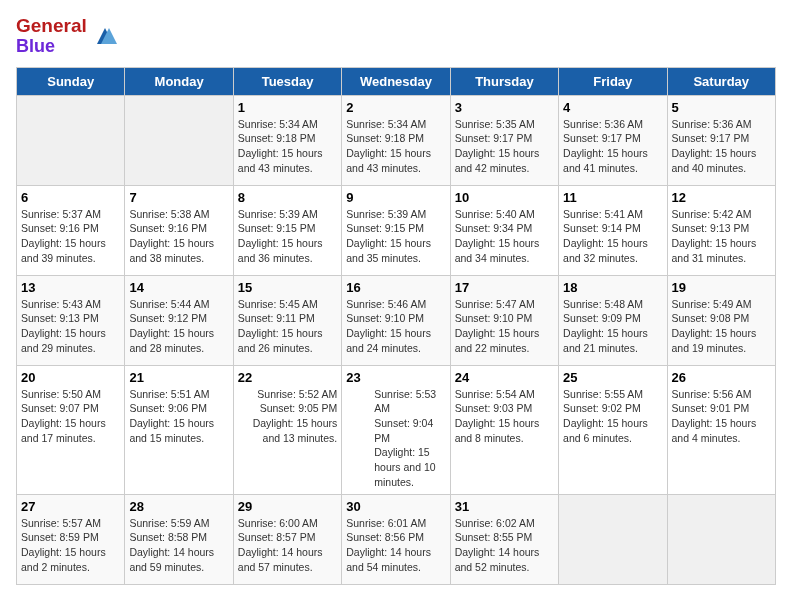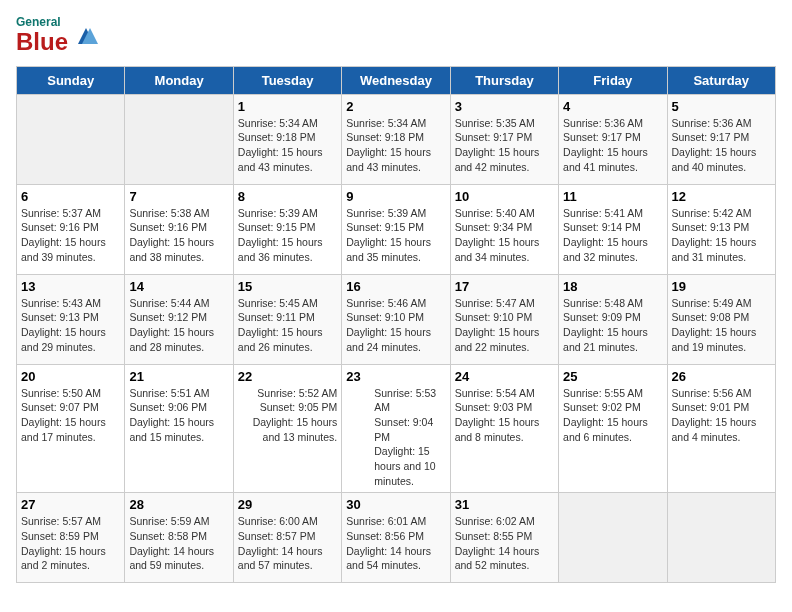--- a/index.html
+++ b/index.html
@@ -19,28 +19,28 @@
     .logo {
       display: flex;
       align-items: center;
     }
     .logo-text {
       display: flex;
       flex-direction: column;
       line-height: 1.1;
     }
     .logo-general {
-      font-size: 12px;
-      font-weight: bold;
-      color: #0f766e;
+      font-size: 19px;
+      font-weight: bold;
+      color: #b91c1c;
     }
     .logo-blue {
-      font-size: 24px;
-      font-weight: bold;
-      color: #b91c1c;
+      font-size: 18px;
+      font-weight: bold;
+      color: #6d28d9;
     }
     .logo-icon {
       width: 28px;
       height: 28px;
       margin-left: 4px;
     }
     .title-block {
       text-align: right;
     }
     .calendar-title {

